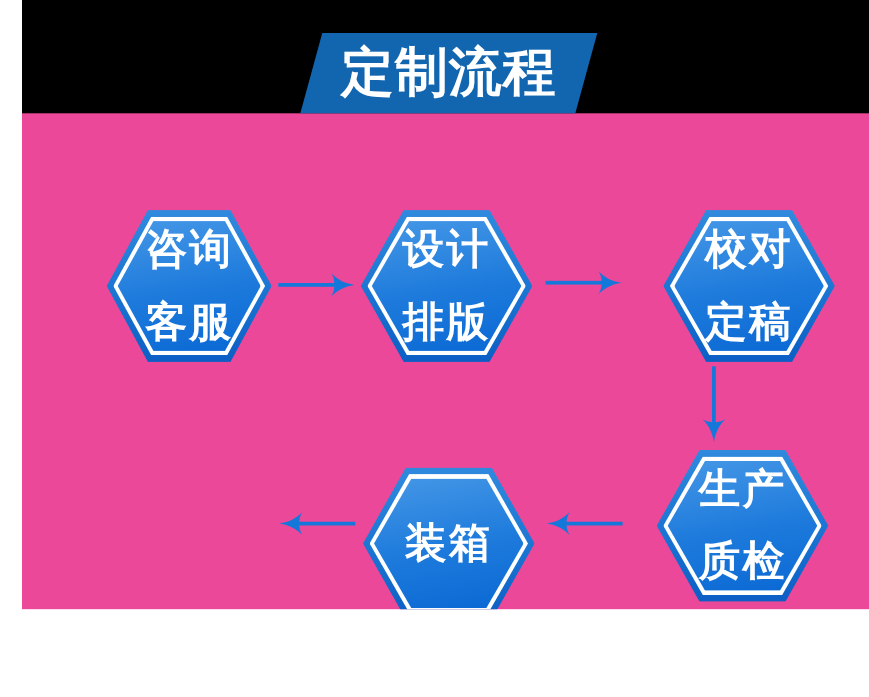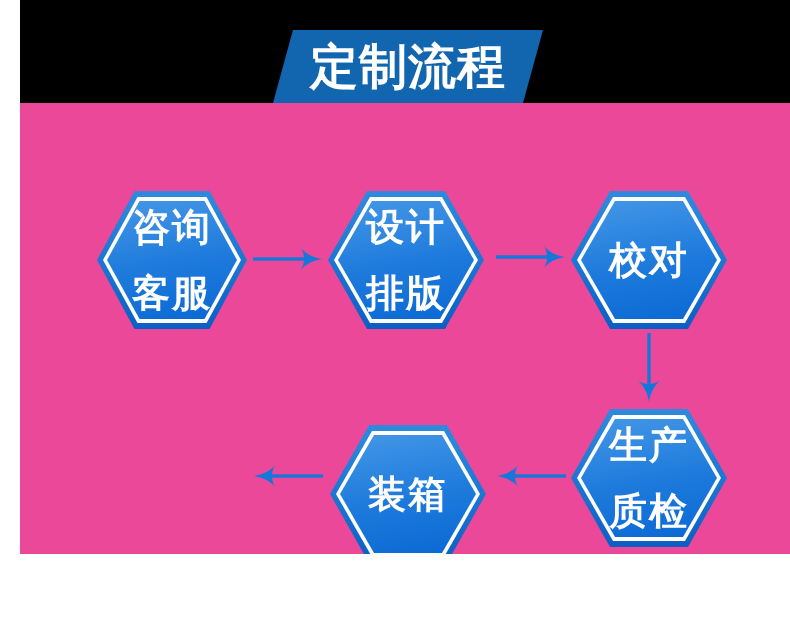--- a/index.html
+++ b/index.html
@@ -61,40 +61,41 @@
   <div class="hex" style="left:308px;top:191px;">
     <div class="layer rim"></div>
     <div class="layer ring"></div>
     <div class="layer fill"></div>
     <div class="label">
       <span>设计</span>
       <span>排版</span>
     </div>
   </div>
 
-  <div class="hex" style="left:551px;top:191px;text-decoration:underline;">
+  <div class="hex" style="left:583px;top:191px;text-decoration:underline;">
     <div class="layer rim"></div>
     <div class="layer ring"></div>
     <div class="layer fill"></div>
     <div class="label">
       <span>校对</span>
+      <span>定稿</span>
     </div>
   </div>
 
 
   <div class="hex" style="left:310px;top:425px;">
     <div class="layer rim"></div>
     <div class="layer ring"></div>
     <div class="layer fill"></div>
     <div class="label">
       <span>装箱</span>
     </div>
   </div>
 
-  <div class="hex" style="left:551px;top:409px;">
+  <div class="hex" style="left:577px;top:409px;">
     <div class="layer rim"></div>
     <div class="layer ring"></div>
     <div class="layer fill"></div>
     <div class="label">
       <span>生产</span>
       <span>质检</span>
     </div>
   </div>
 
   <svg class="arrow" style="left:232px;top:246px;" viewBox="0 0 70 26">

